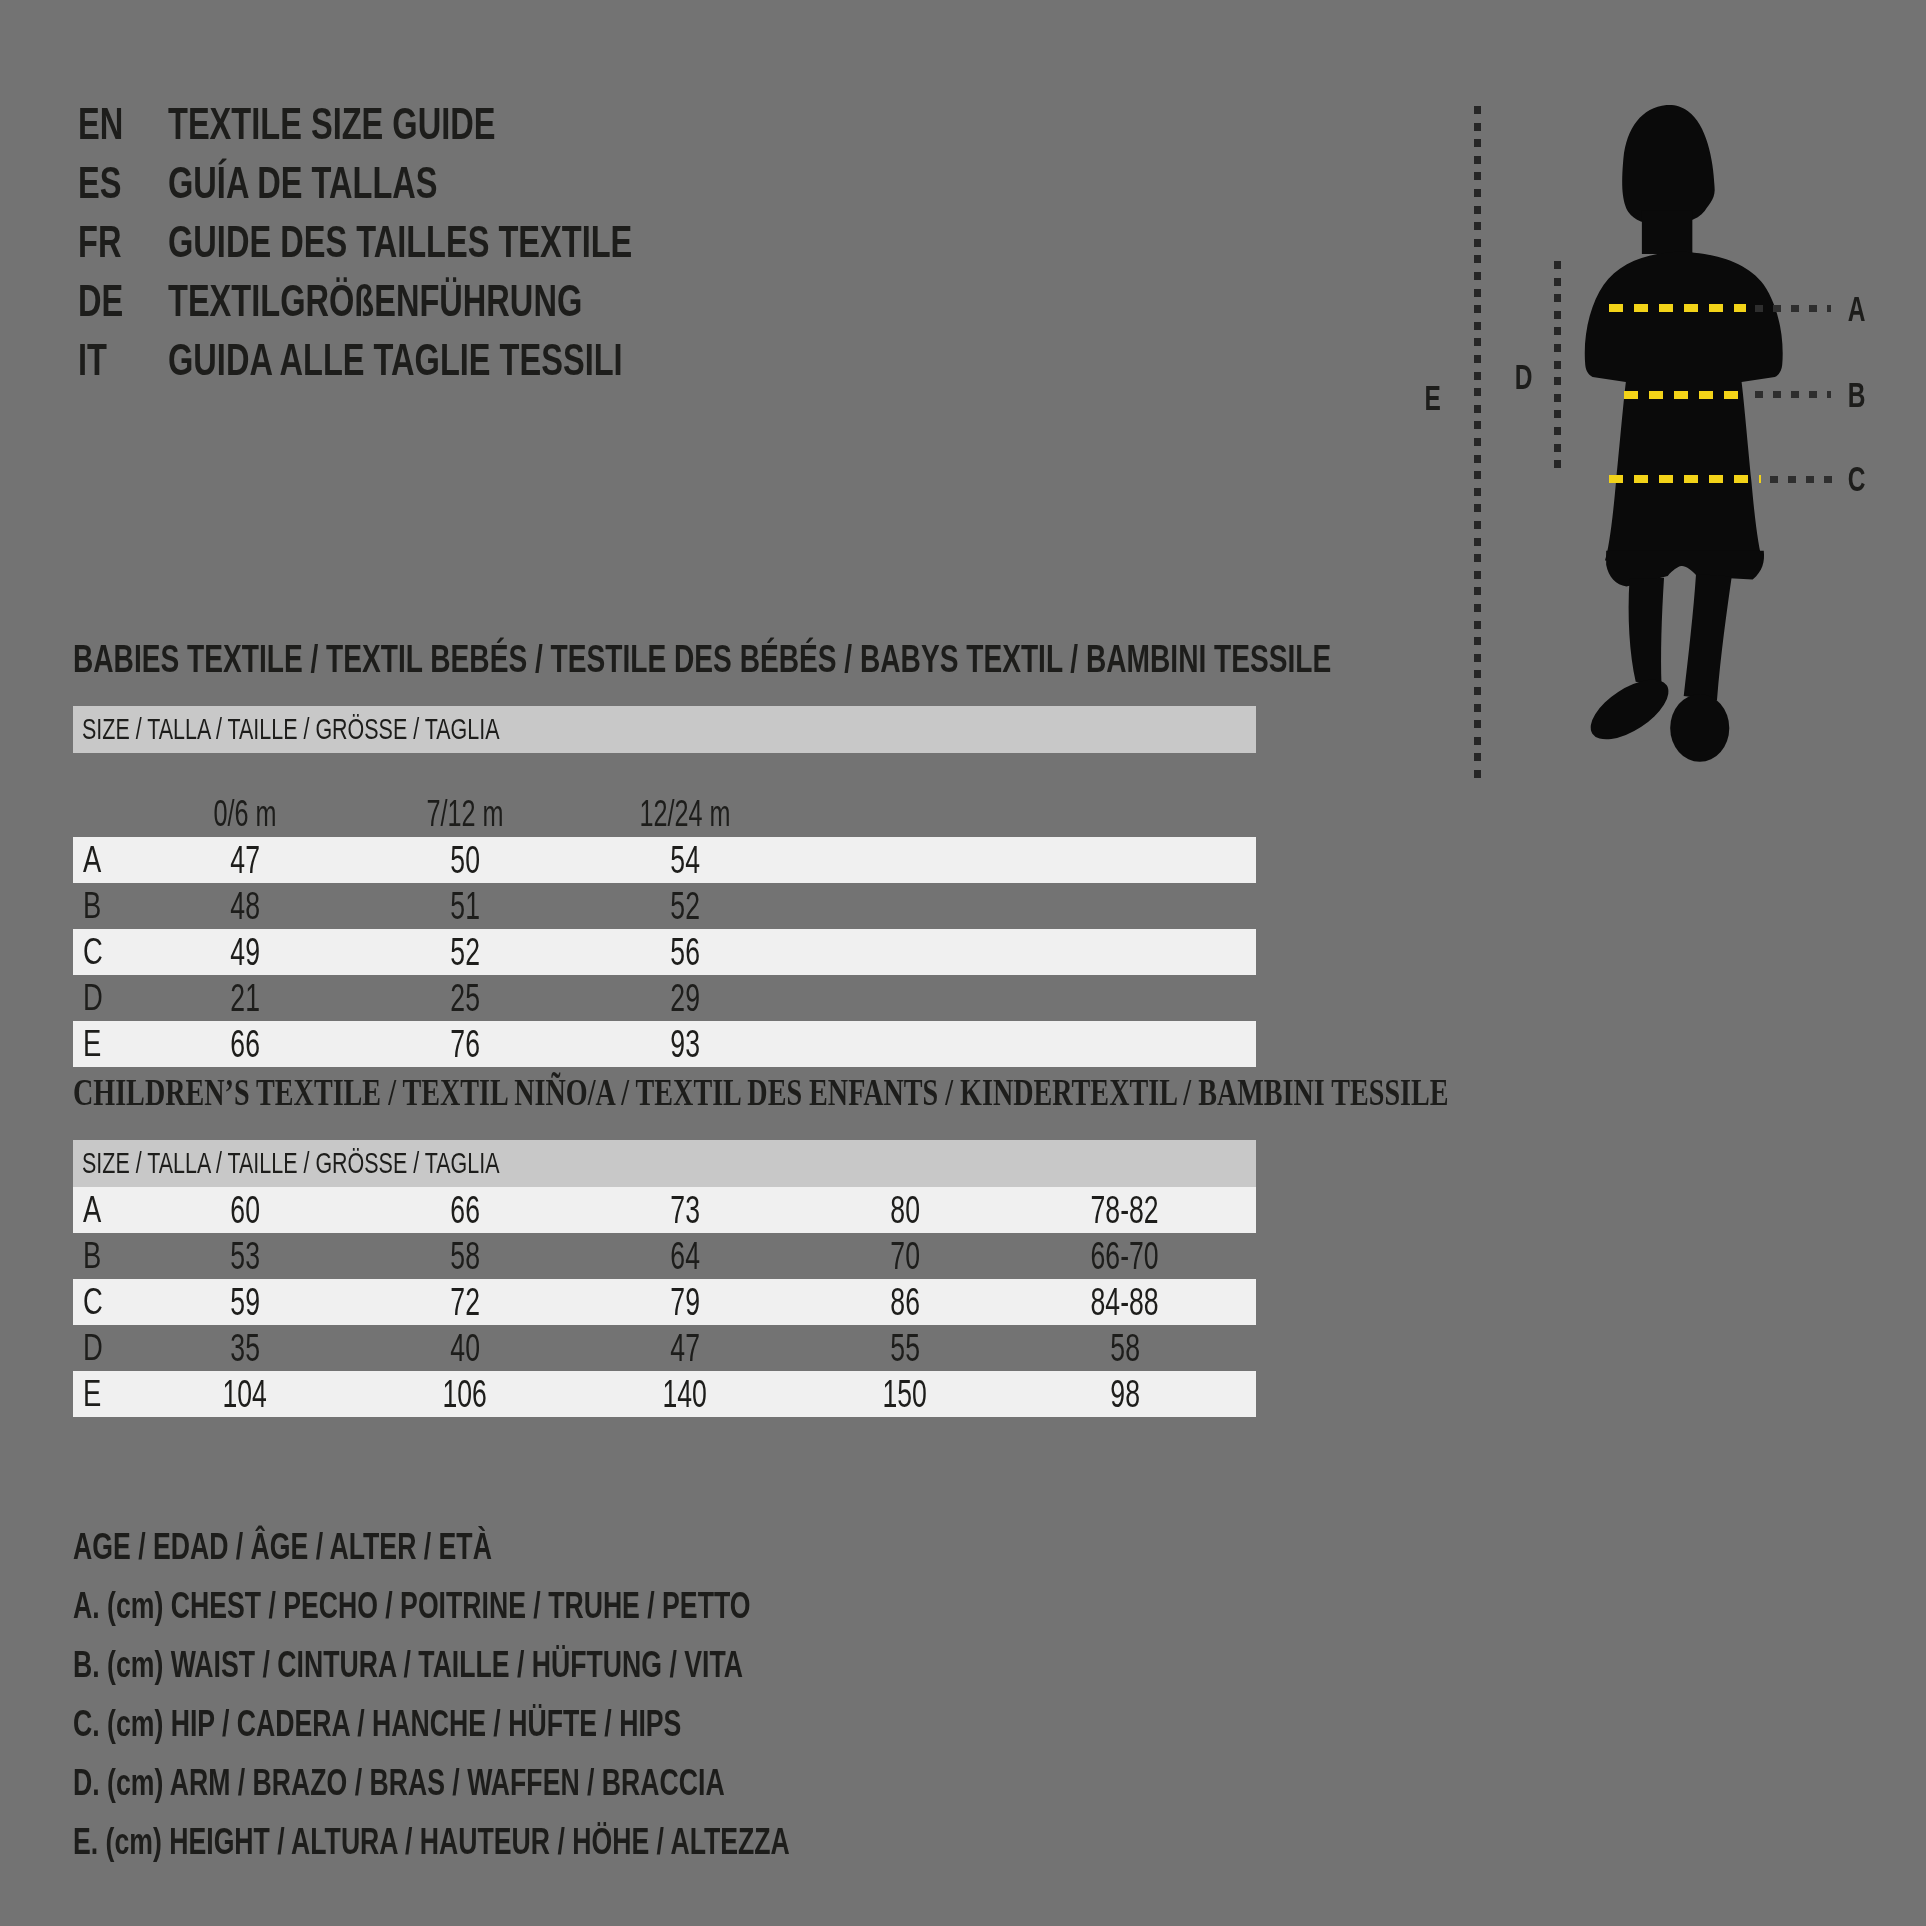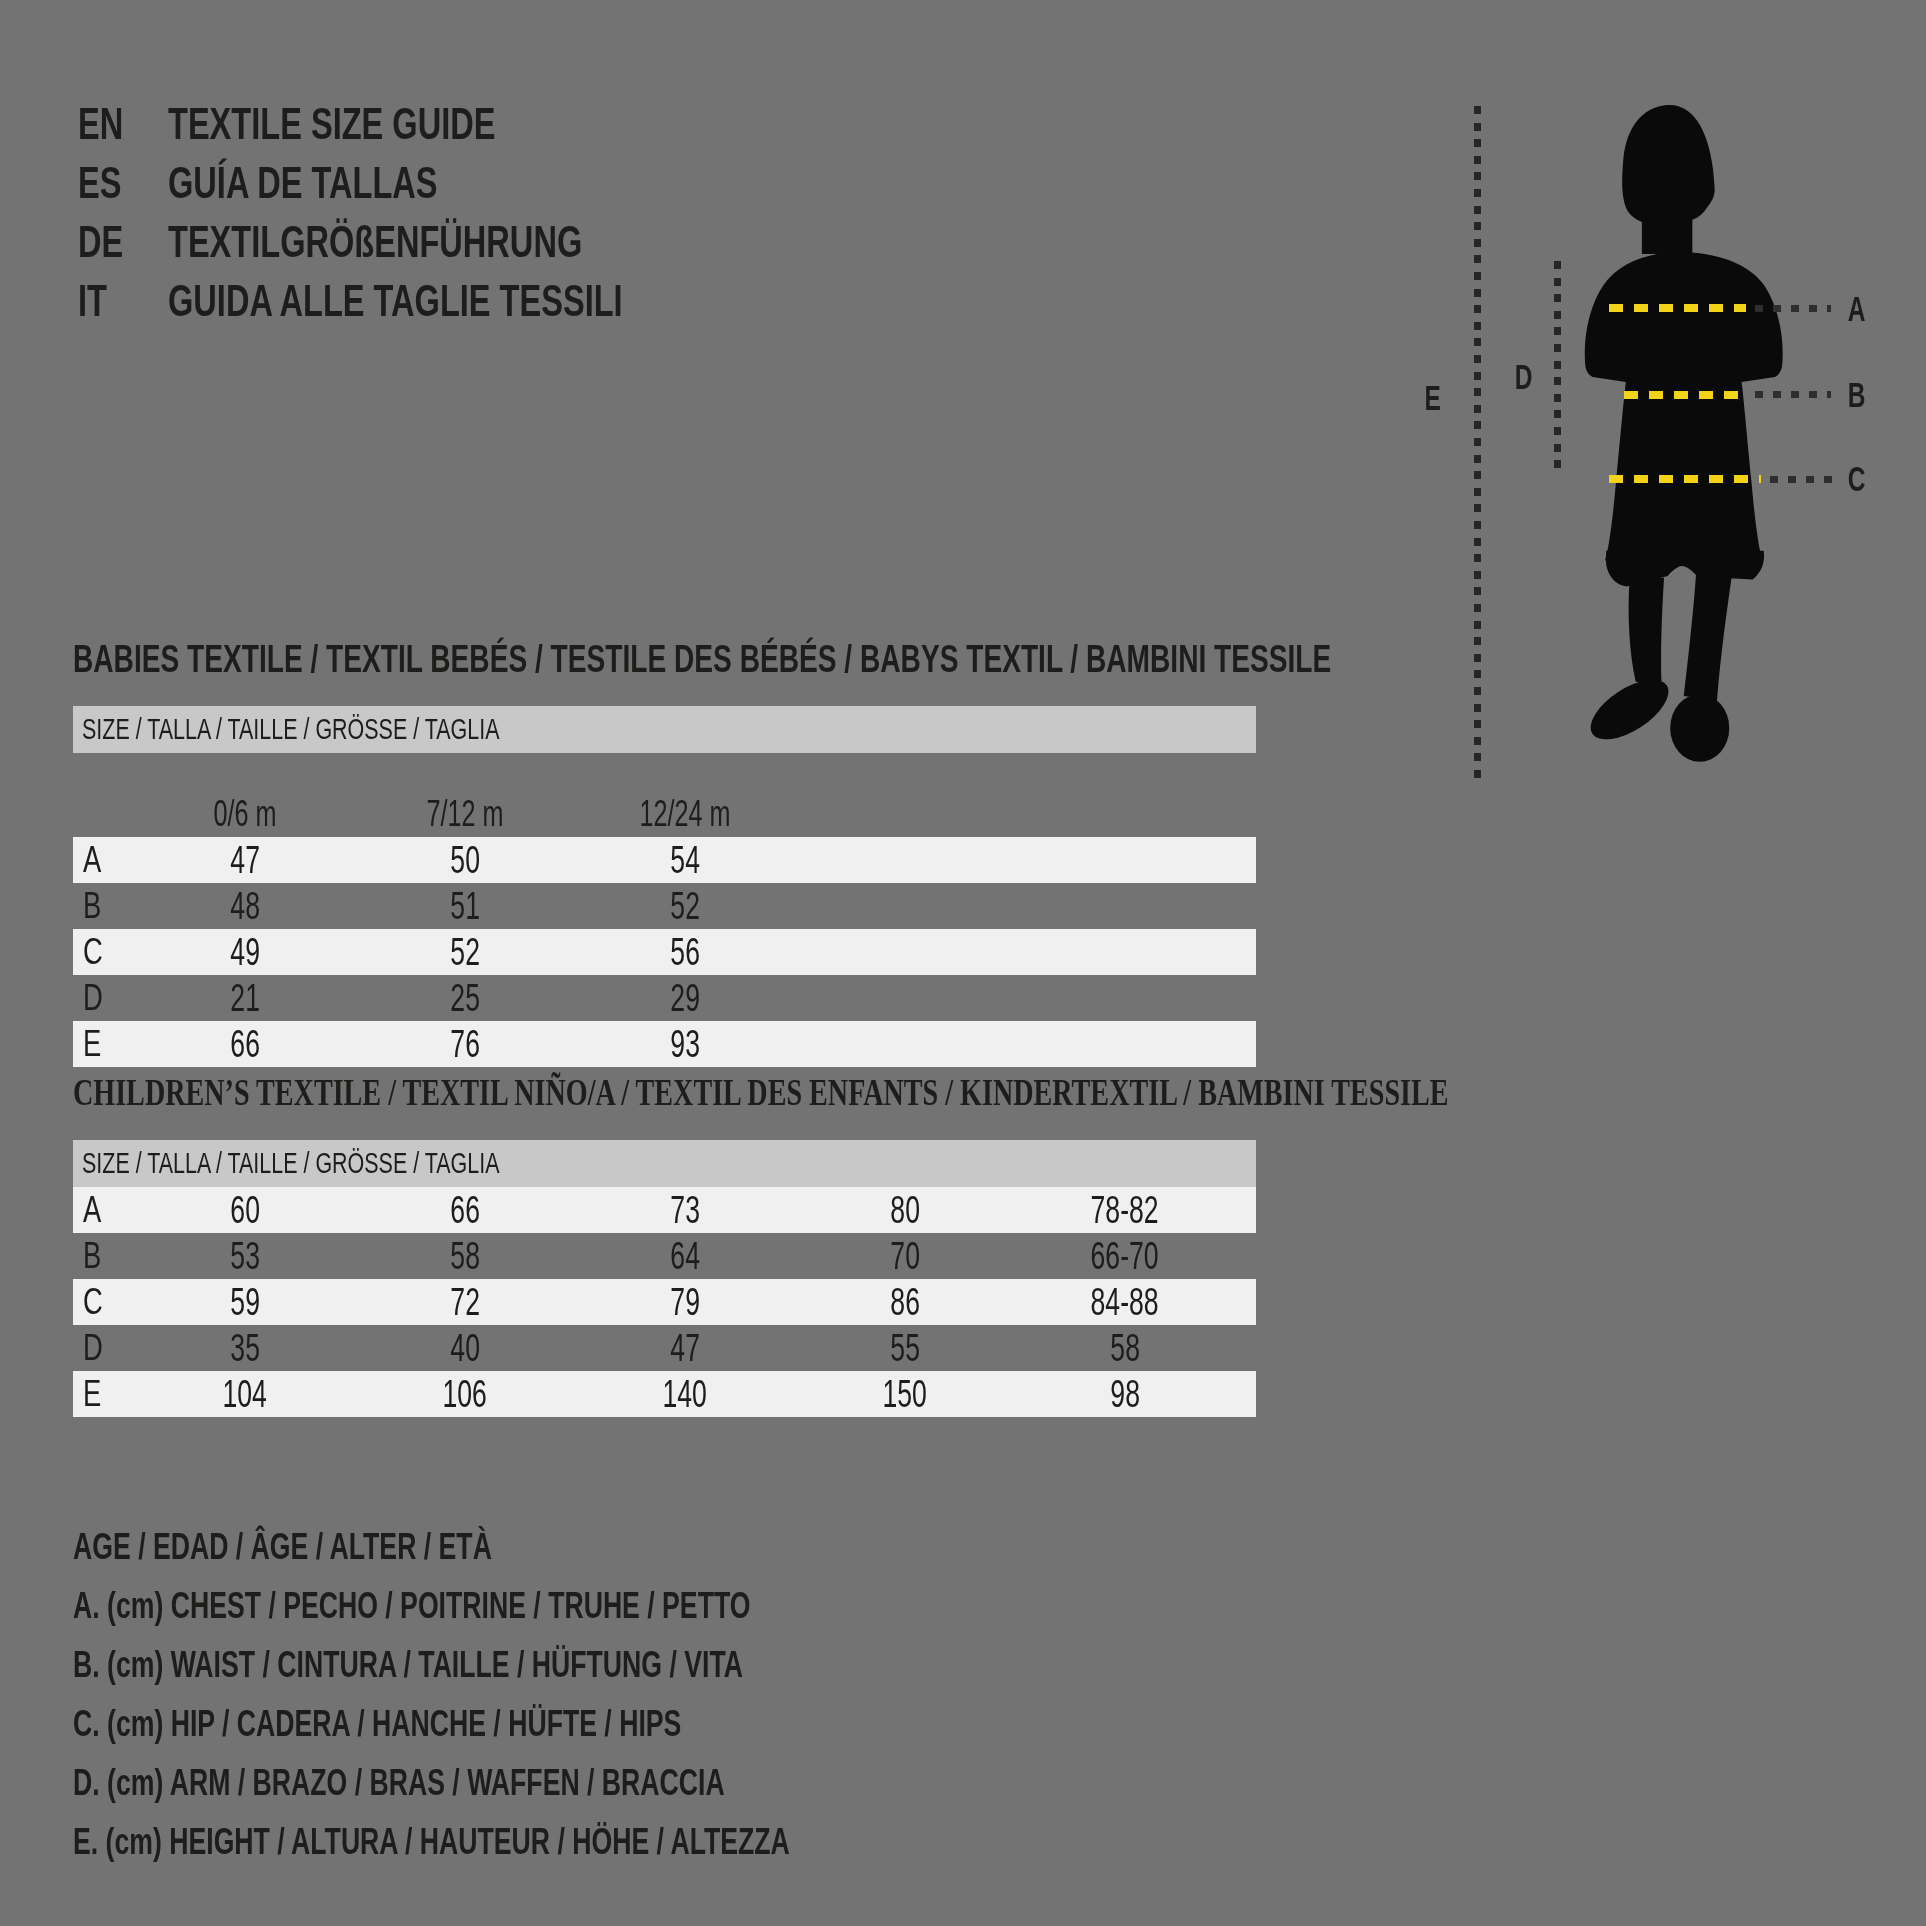--- a/index.html
+++ b/index.html
@@ -60,20 +60,24 @@
   <section class="langs">
     <div class="lang-row">
       <span class="lang-code"><span class="cnd">EN</span></span>
       <span class="lang-title"><span class="cnd">TEXTILE SIZE GUIDE</span></span>
     </div>
     <div class="lang-row">
       <span class="lang-code"><span class="cnd">ES</span></span>
       <span class="lang-title"><span class="cnd">GUÍA DE TALLAS</span></span>
     </div>
     <div class="lang-row">
+      <span class="lang-code"><span class="cnd">FR</span></span>
+      <span class="lang-title"><span class="cnd">GUIDE DES TAILLES TEXTILE</span></span>
+    </div>
+    <div class="lang-row">
       <span class="lang-code"><span class="cnd">DE</span></span>
       <span class="lang-title"><span class="cnd">TEXTILGRÖßENFÜHRUNG</span></span>
     </div>
     <div class="lang-row">
       <span class="lang-code"><span class="cnd">IT</span></span>
       <span class="lang-title"><span class="cnd">GUIDA ALLE TAGLIE TESSILI</span></span>
     </div>
   </section>
 
   <section class="figure">

